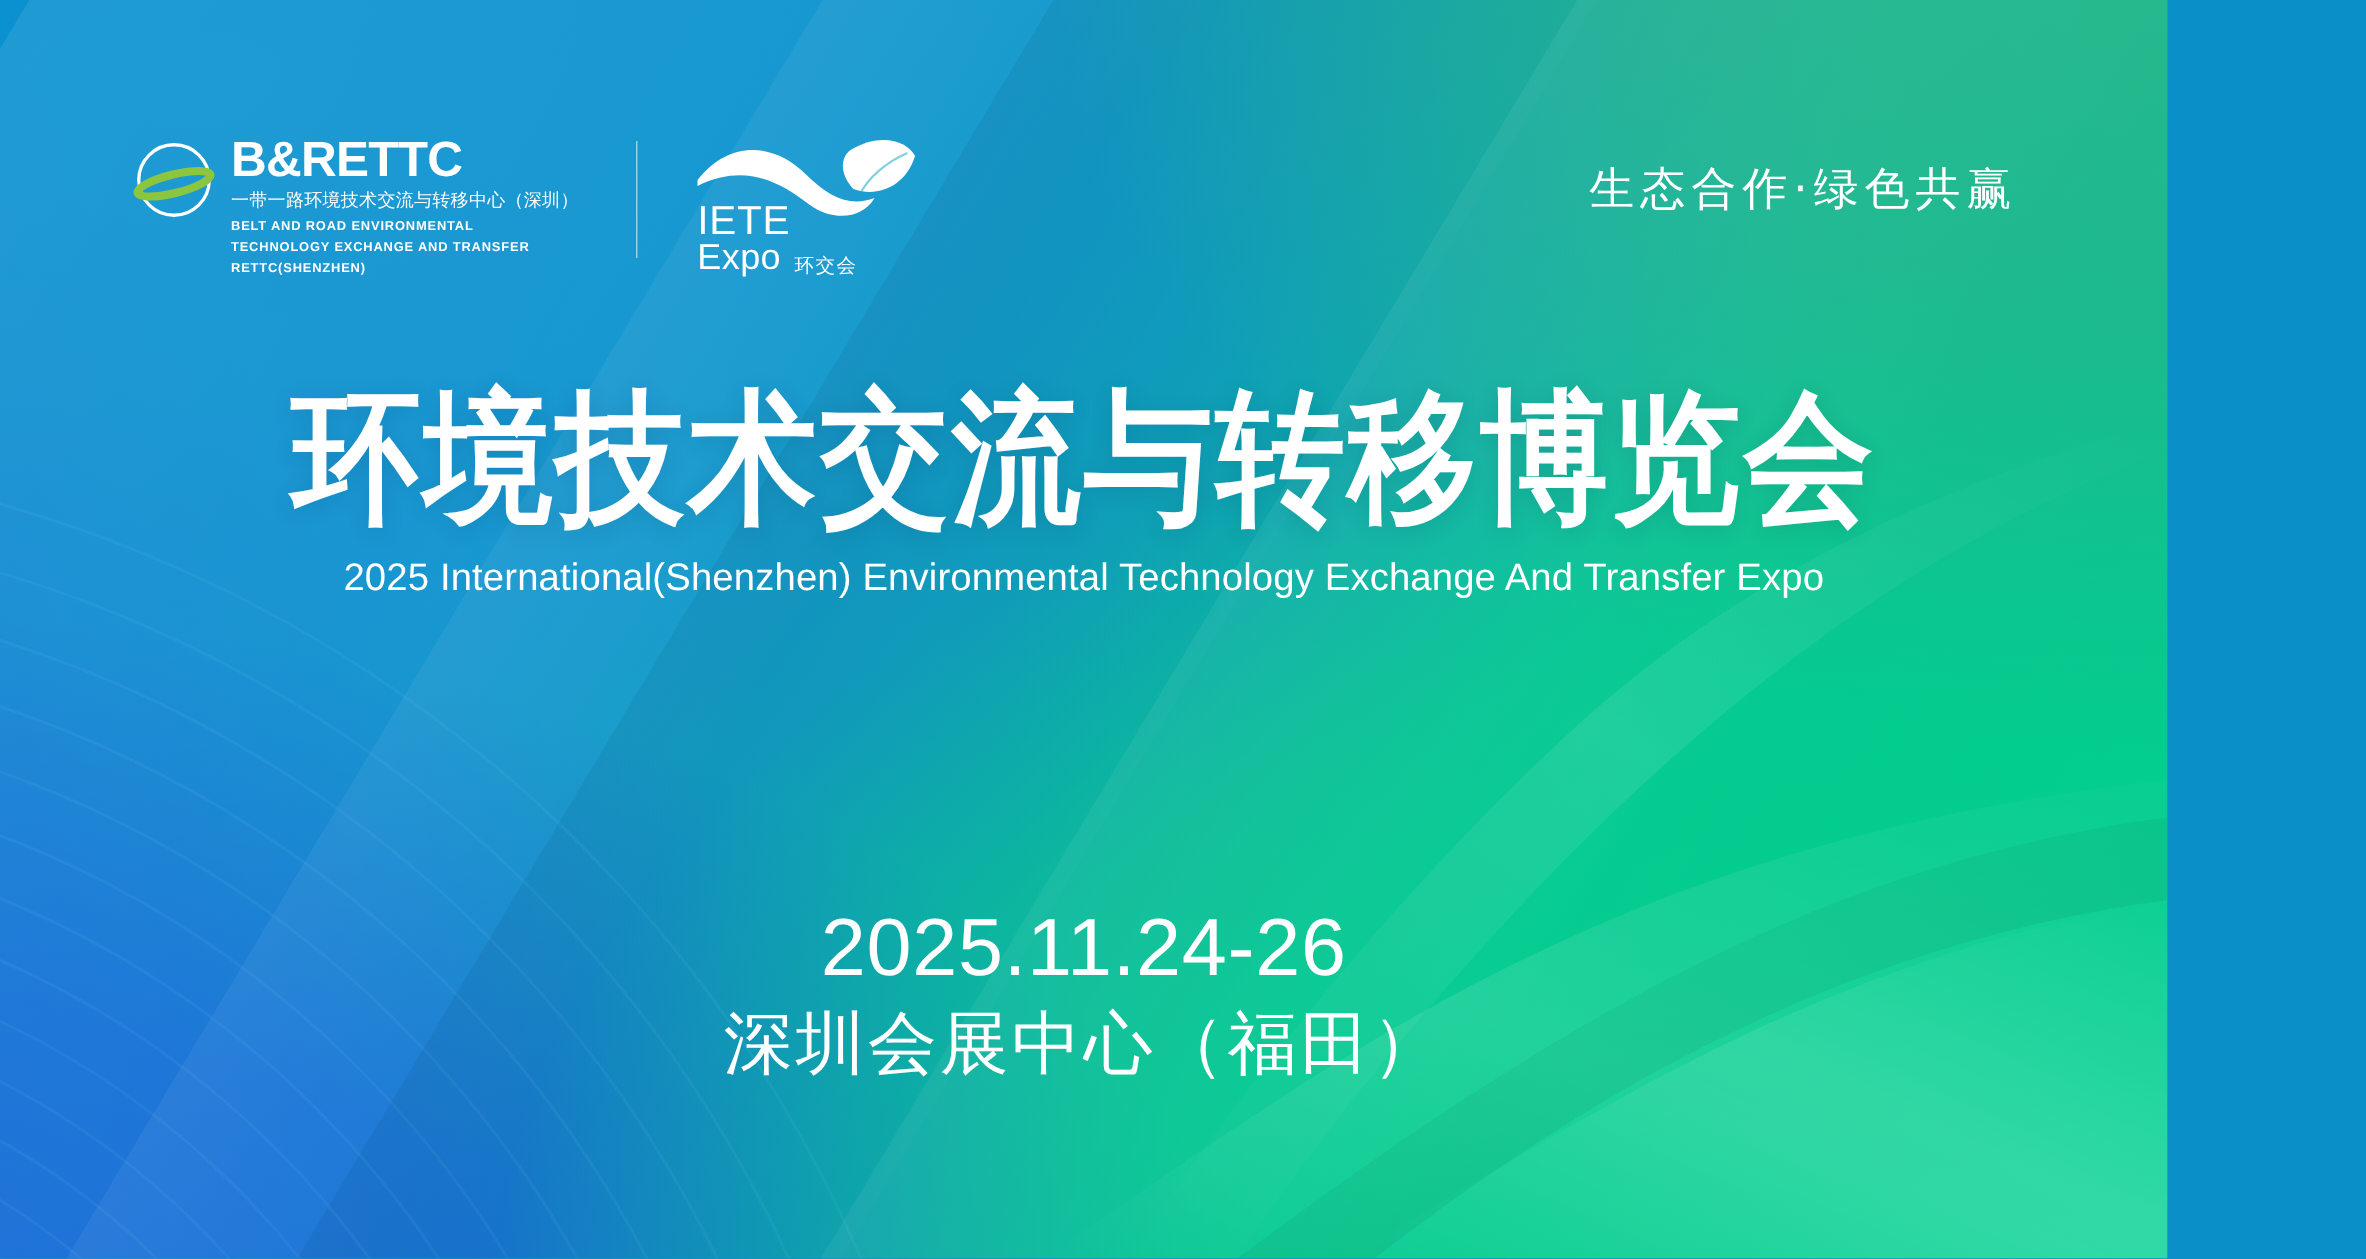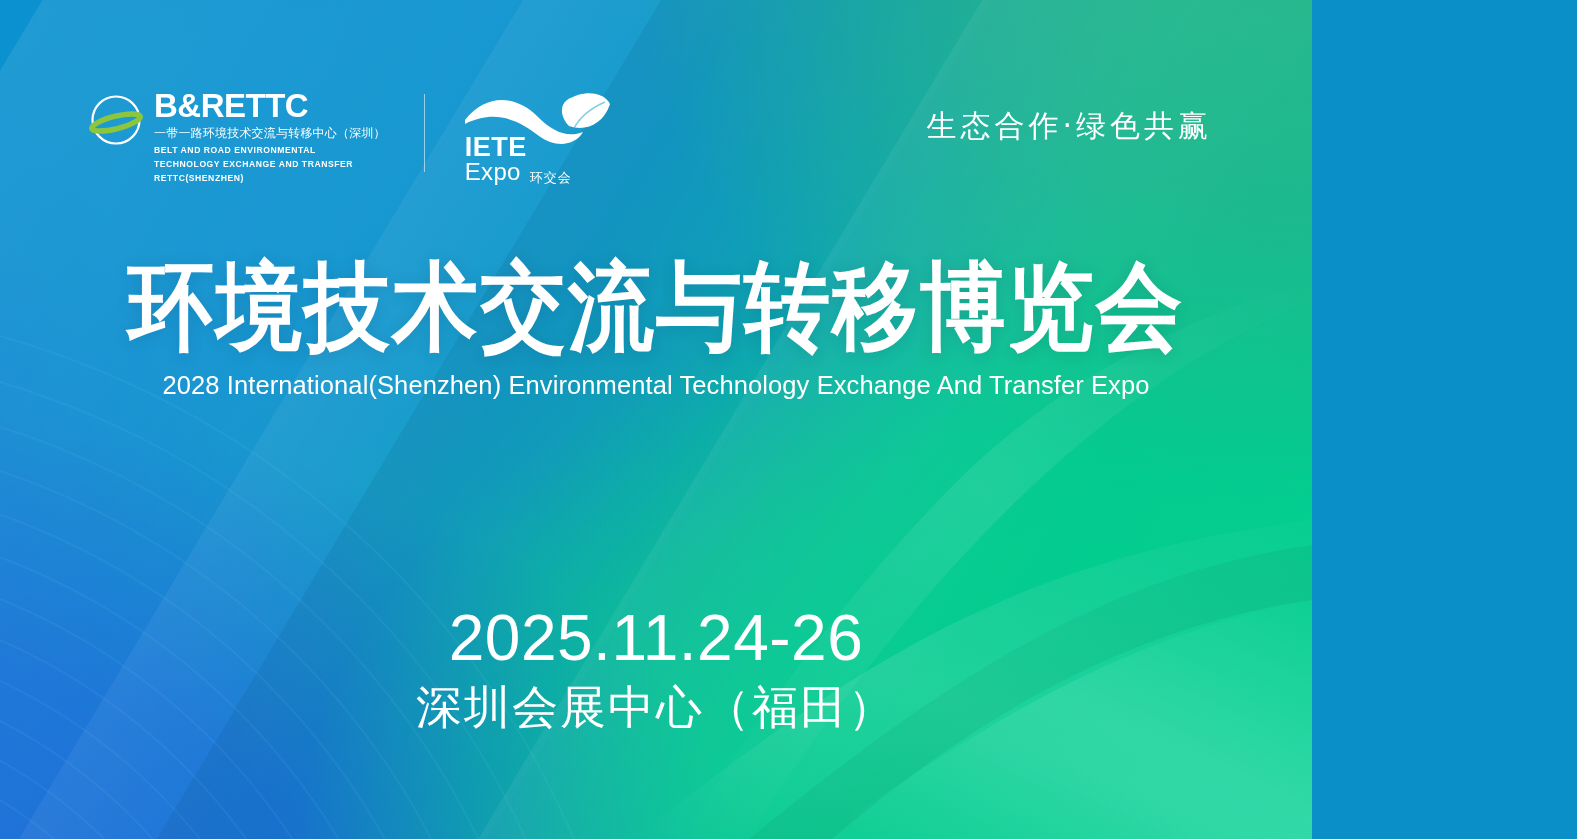--- a/index.html
+++ b/index.html
@@ -7,21 +7,21 @@
   html, body {
     width:1577px; height:839px;
     overflow:hidden;
     background:#0b8fc9;
     font-family:"Liberation Sans","DejaVu Sans",sans-serif;
   }
 
   
   .banner{
     position:relative;
-    width:1312px; height:839px;
+    width:1445px; height:839px;
     overflow:hidden;
     isolation:isolate;
   }
 
   
   .bg-base{
     position:absolute; inset:0;
     background:linear-gradient(118deg,
        #1567d8 0%,
        #0f7ed2 14%,
@@ -121,21 +121,21 @@
   .brettc-divider{
     width:1px; align-self:stretch; margin:6px 0 16px 0;
     background:rgba(255,255,255,.55);
   }
 
   
   .iete{ position:relative; width:150px; height:98px; margin-top:2px; }
   .iete-art{ position:absolute; left:0; top:0; width:150px; height:64px; }
   .iete-word{
     position:absolute; left:2px; top:44px;
-    font-size:27px; font-weight:700; color:#fff;
+    font-size:27px; font-weight:400; color:#fff;
     letter-spacing:.5px; line-height:1;
   }
   .iete-sub{
     position:absolute; left:2px; top:70px;
     display:flex; align-items:flex-end; gap:9px;
   }
   .iete-expo{ font-size:24px; font-weight:400; color:#fff; letter-spacing:.3px; line-height:1; }
   .iete-cn{ font-size:13px; font-weight:400; color:#fff; letter-spacing:1px; line-height:1;
     font-family:"DejaVu Sans","Liberation Sans",sans-serif; }
 
@@ -174,21 +174,21 @@
     letter-spacing:.1px; white-space:nowrap;
     font-family:"Liberation Sans","DejaVu Sans",sans-serif;
   }
 
   
   .info{
     position:absolute; left:0; right:0; top:601px;
     text-align:center;
   }
   .info-date{
-    font-size:64px; color:#fff; font-weight:400;
+    font-size:54px; color:#fff; font-weight:400;
     letter-spacing:.5px; line-height:1.18;
     font-family:"Liberation Sans","DejaVu Sans",sans-serif;
   }
   .info-venue{
     font-size:46px; color:#fff; font-weight:400;
     letter-spacing:2px; line-height:1.22; margin-top:2px;
     font-family:"DejaVu Sans","Liberation Sans",sans-serif;
   }
 </style>
 </head>
@@ -296,21 +296,21 @@
         </div>
       </div>
 
     </div>
 
     <div class="tagline">生态合作·绿色共赢</div>
   </div>
 
   <div class="main">
     <div class="title-cn-2">环境技术交流与转移博览会</div>
-    <div class="title-en">2028 International(Shenzhen) Environmental Technology Exchange And Transfer Expo</div>
+    <div class="title-en">2025 International(Shenzhen) Environmental Technology Exchange And Transfer Expo</div>
   </div>
 
   <div class="info">
     <div class="info-date">2025.11.24-26</div>
     <div class="info-venue">深圳会展中心（福田）</div>
   </div>
 
 </div>
 
 </body></html>

